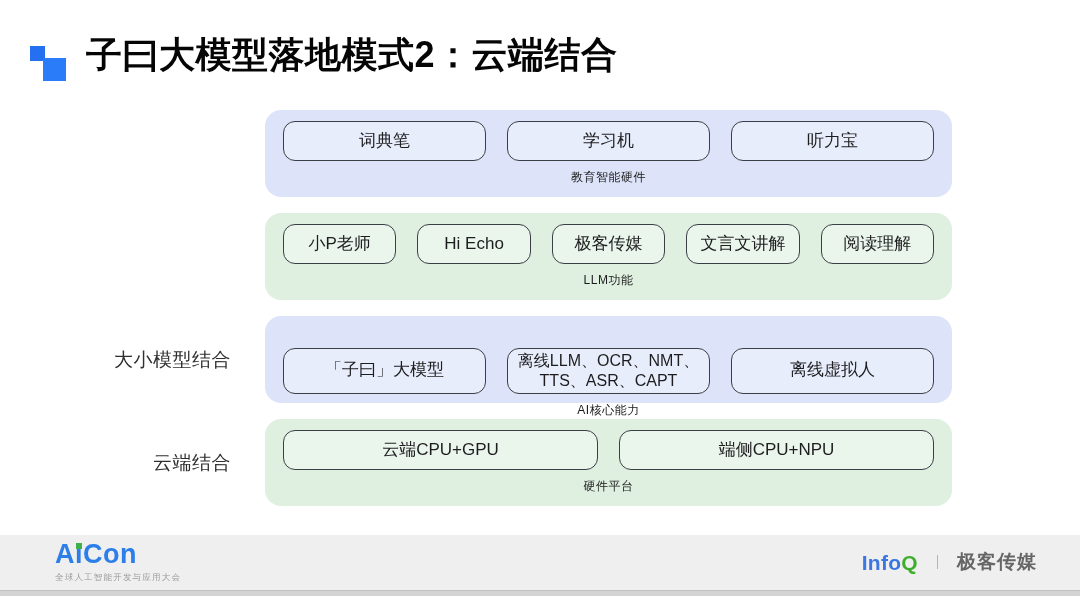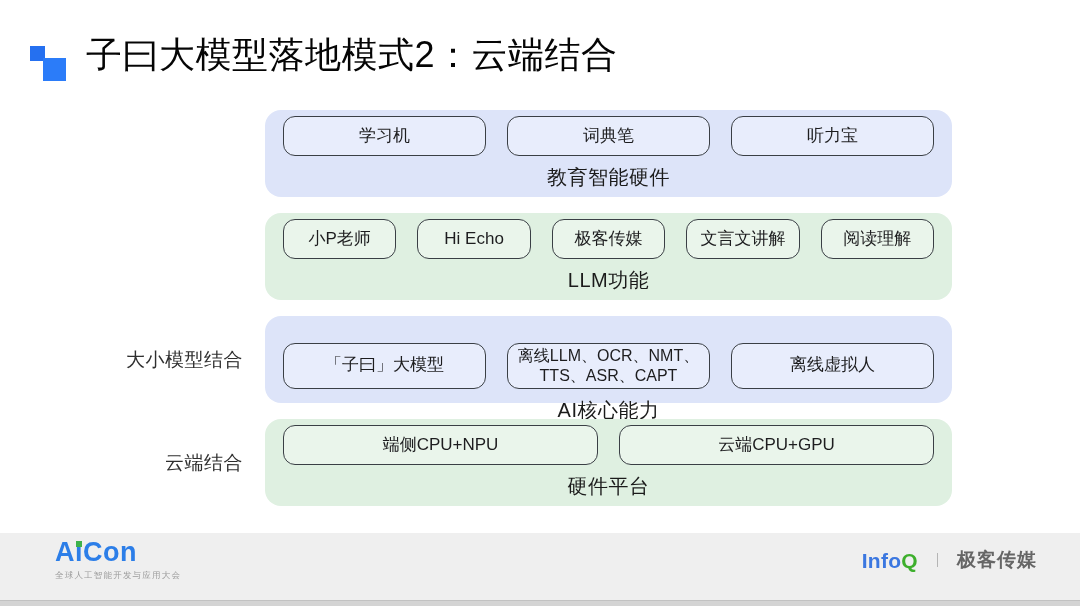--- a/index.html
+++ b/index.html
@@ -17,50 +17,50 @@
   html,body{background:#ffffff;}
   body{font-family:"Liberation Sans","DejaVu Sans",sans-serif;}
   .slide{
     position:relative;width:1080px;height:610px;background:#ffffff;overflow:hidden;
   }
   
   .title-marker{position:absolute;left:28px;top:44px;width:42px;height:42px;}
   .title-marker .sq-small{position:absolute;left:2px;top:2px;width:15px;height:15px;background:#2570f0;}
   .title-marker .sq-large{position:absolute;left:15px;top:14px;width:23px;height:23px;background:var(--accent-blue);}
   .page-title{
-    position:absolute;left:86px;top:31px;font-size:36px;font-weight:400;
+    position:absolute;left:86px;top:31px;font-size:36px;font-weight:700;
     color:#050505;letter-spacing:0.5px;white-space:nowrap;
   }
   
   .bands{position:absolute;left:0;top:110px;width:952px;}
   .band-row{display:flex;height:87px;margin-bottom:16px;}
   .side-cell{
     width:265px;flex:none;display:flex;align-items:center;justify-content:flex-end;
-    padding-right:22px;font-size:19px;color:#2f2f2f;letter-spacing:0.5px;
+    padding-right:34px;font-size:19px;color:#2f2f2f;letter-spacing:0.5px;
   }
   .band{
     flex:1;border-radius:16px;display:flex;flex-direction:column;
     justify-content:center;gap:8px;padding:8px 18px;
   }
   .band.blue{background:var(--band-blue);}
   .band.green{background:var(--band-green);}
   .pills{display:flex;gap:21px;align-items:stretch;}
   .pill{
     flex:1;min-height:40px;border:1.6px solid #3a3f45;border-radius:12px;
     display:flex;flex-direction:column;align-items:center;justify-content:center;
     font-size:17px;color:#1d1d1f;text-align:center;line-height:1.22;padding:2px 8px;
   }
   .band.blue .pill{background:var(--pill-blue);}
   .band.green .pill{background:var(--pill-green);}
   .row-2 .pill{min-height:46px;margin-top:47px;}
   .pill.multi{font-size:16px;}
-  .band-label{text-align:center;font-size:20px;color:#1b1b1b;letter-spacing:0.5px;}
+  .band-label{text-align:center;font-size:12px;color:#1b1b1b;letter-spacing:0.5px;}
   
   .footer{
-    position:absolute;left:0;bottom:4px;width:1080px;height:73px;background:#efefef;
+    position:absolute;left:0;bottom:14px;width:1080px;height:61px;background:#efefef;
   }
   .footer-strip{
     position:absolute;left:0;bottom:0;width:100%;height:6px;background:#d4d4d4;
     border-top:1px solid #c2c2c2;
   }
   .aicon-logo{position:absolute;left:55px;top:6px;}
   .aicon-text{
     font-size:27px;font-weight:800;color:var(--aicon-blue);letter-spacing:0.5px;line-height:1;
     display:block;
   }
@@ -87,24 +87,24 @@
     <div class="sq-large"></div>
   </div>
   <h1 class="page-title">子曰大模型落地模式2：云端结合</h1>
 
   <div class="bands" id="bands">
       <div class="band-row row-0">
         <div class="side-cell"></div>
         <div class="band blue">
           <div class="pills">
             <div class="pill">
-              <div class="line">学习机</div>
+              <div class="line">词典笔</div>
             </div>
             <div class="pill">
-              <div class="line">词典笔</div>
+              <div class="line">学习机</div>
             </div>
             <div class="pill">
               <div class="line">听力宝</div>
             </div>
           </div>
           <div class="band-label">教育智能硬件</div>
         </div>
       </div>
       <div class="band-row row-1">
         <div class="side-cell"></div>
@@ -145,24 +145,24 @@
             </div>
           </div>
           <div class="band-label">AI核心能力</div>
         </div>
       </div>
       <div class="band-row row-3">
         <div class="side-cell">云端结合</div>
         <div class="band green">
           <div class="pills">
             <div class="pill">
-              <div class="line">端侧CPU+NPU</div>
+              <div class="line">云端CPU+GPU</div>
             </div>
             <div class="pill">
-              <div class="line">云端CPU+GPU</div>
+              <div class="line">端侧CPU+NPU</div>
             </div>
           </div>
           <div class="band-label">硬件平台</div>
         </div>
       </div>
     </div>
 
   <div class="footer">
     <div class="aicon-logo">
       <span class="aicon-text">AiCon</span>

